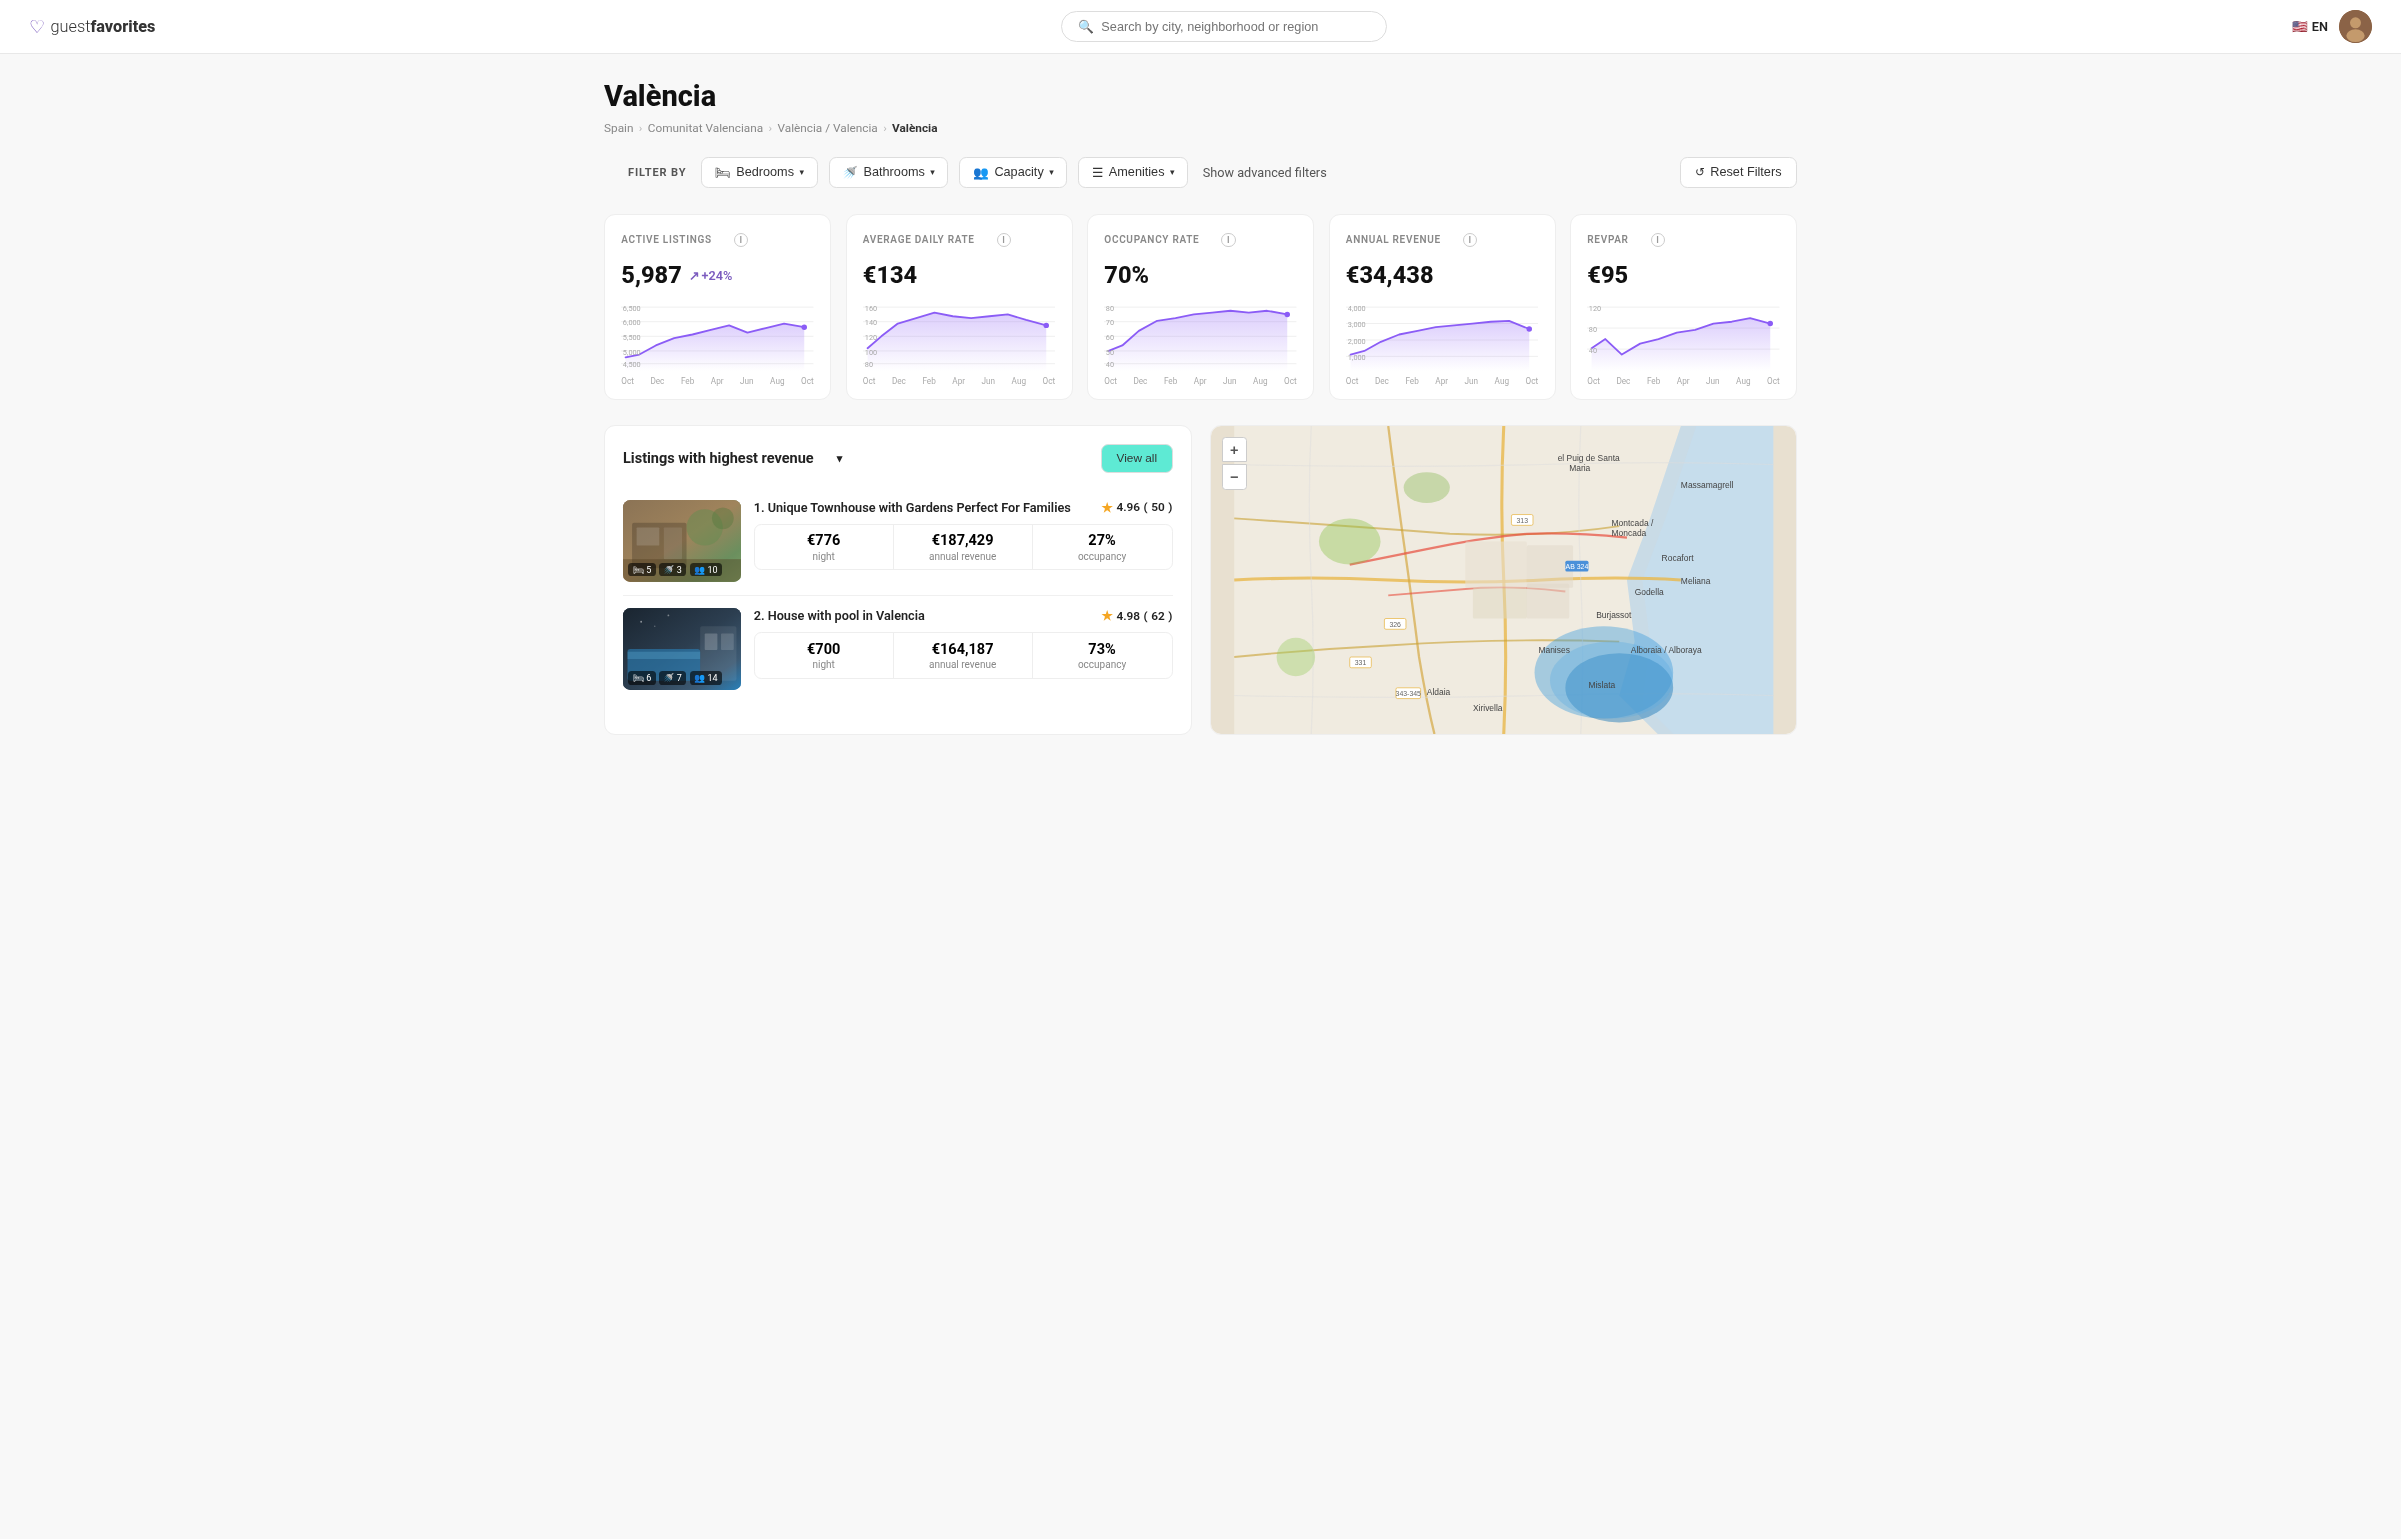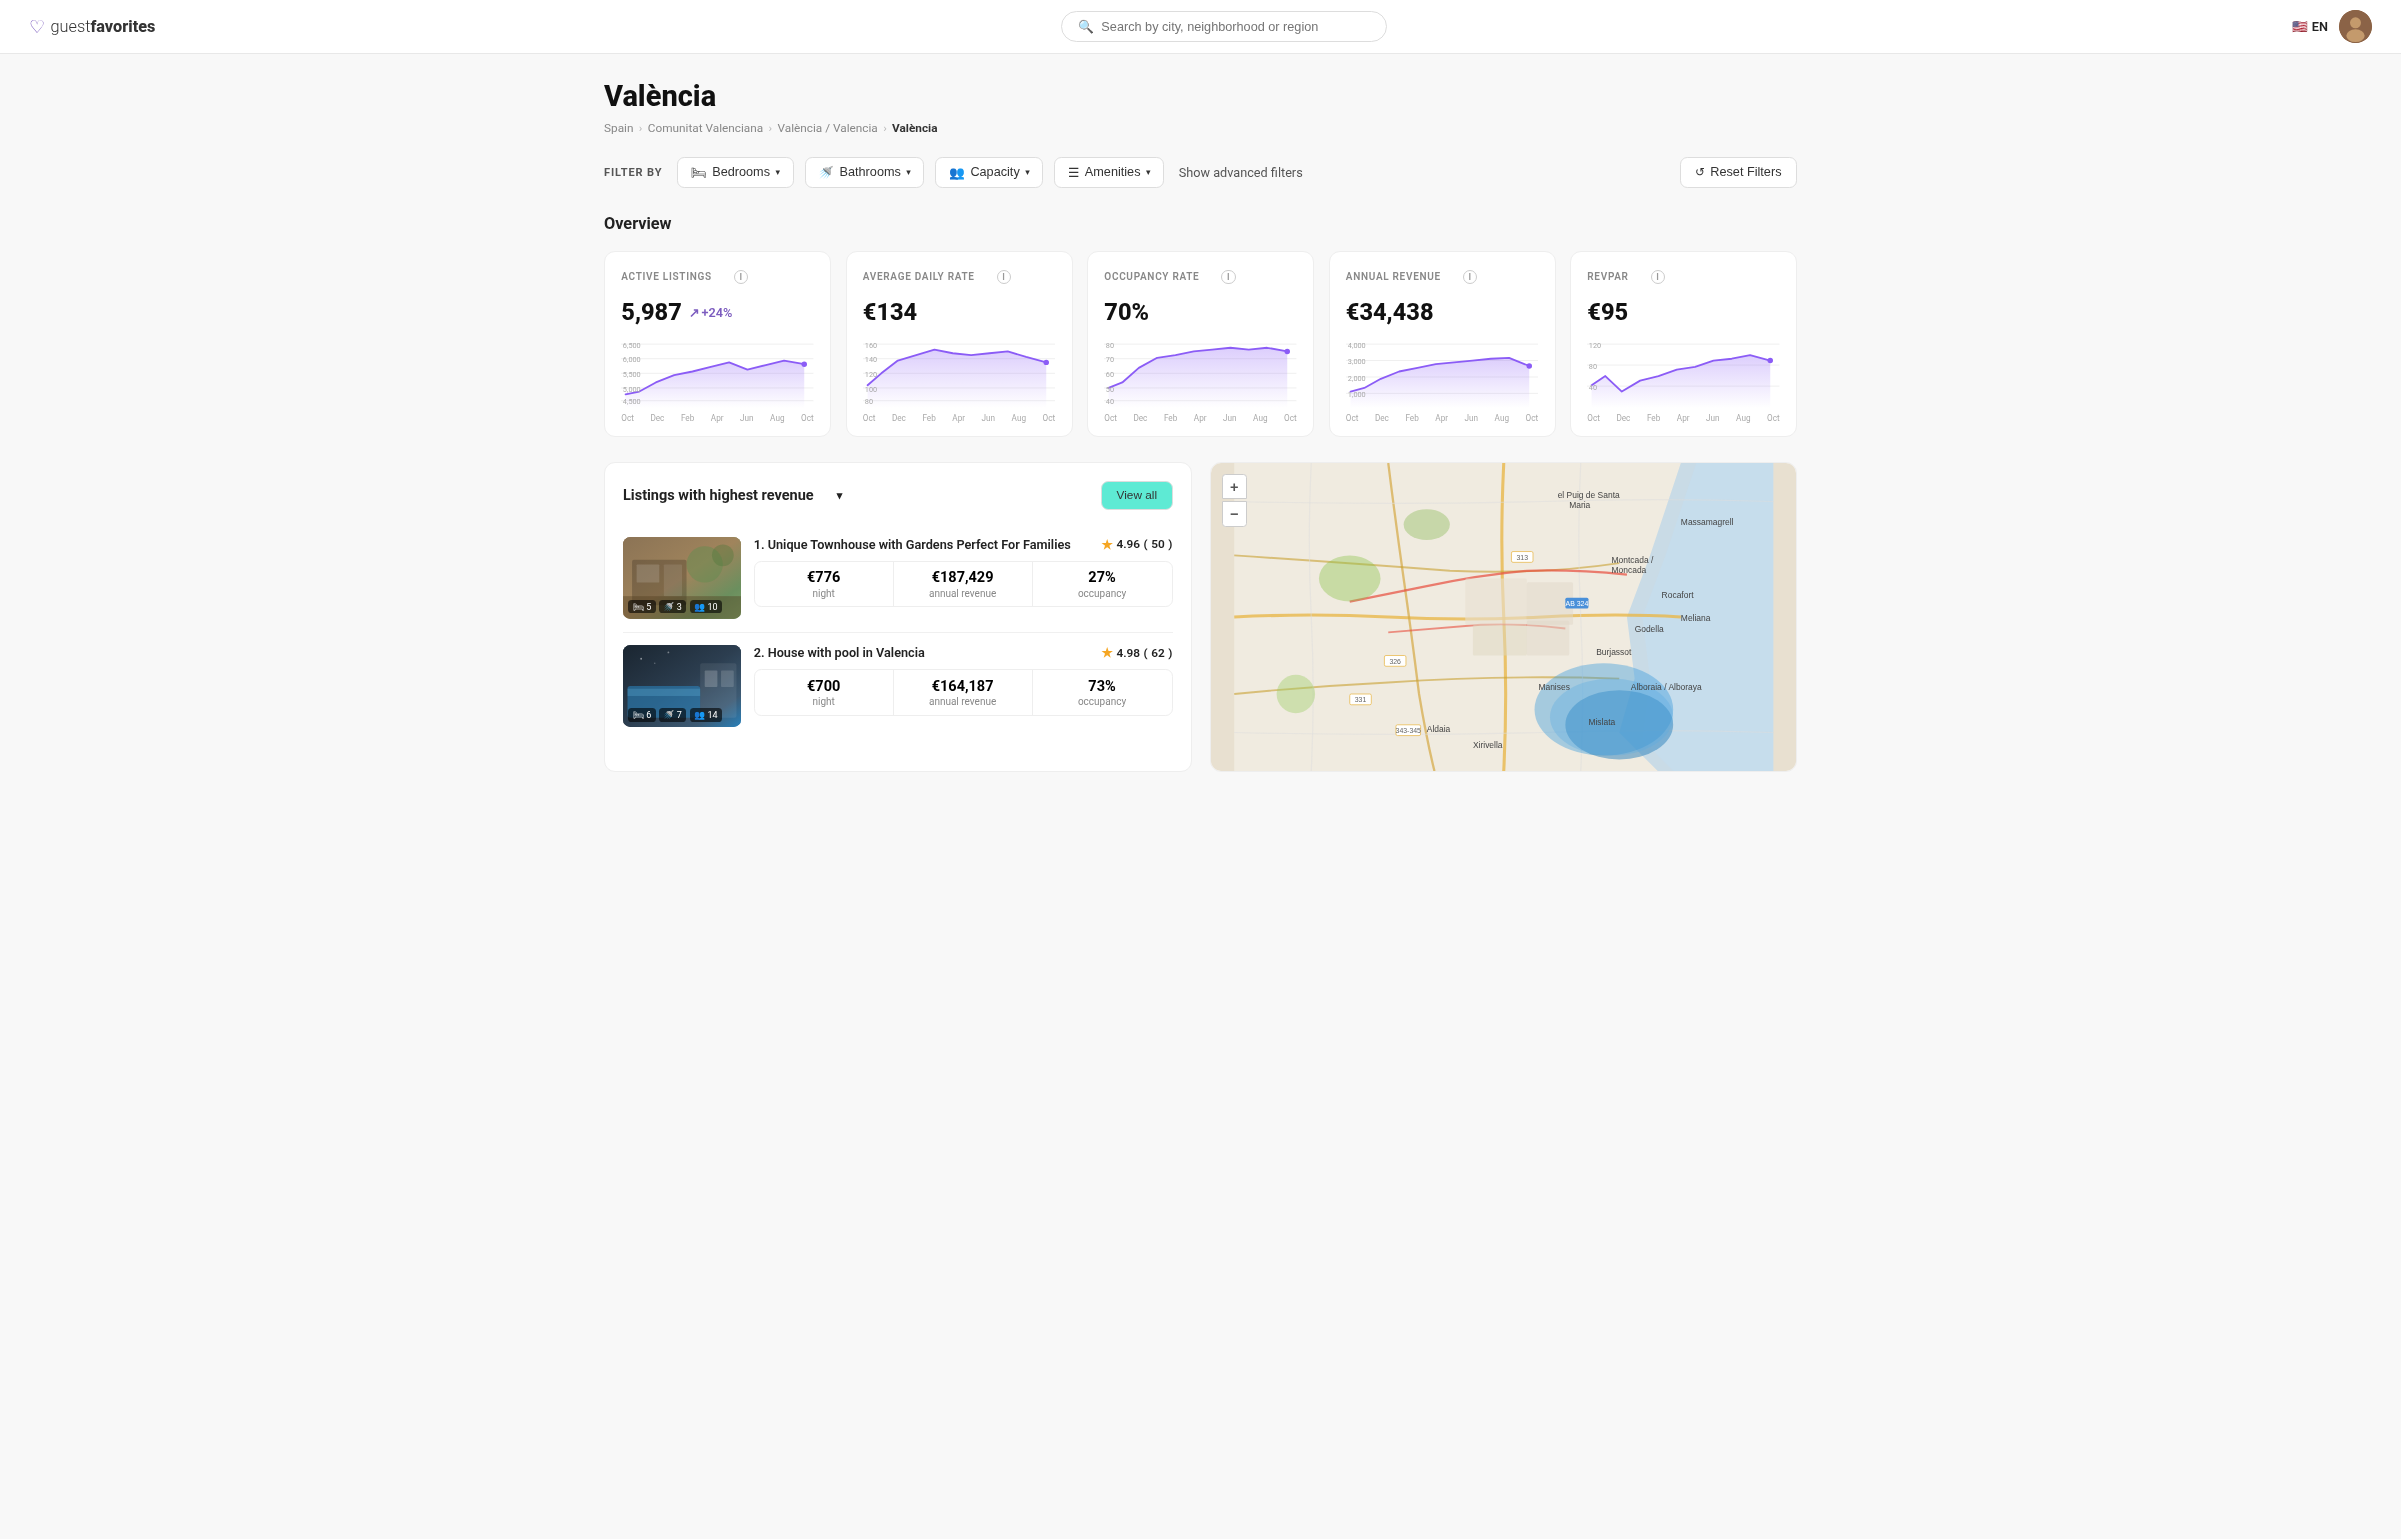--- a/index.html
+++ b/index.html
@@ -17,21 +17,21 @@
     
     .main { padding: 25.4px 29px; max-width: 1251px; margin: 0 auto; }
 
     
     .page-title { font-size: 29px; font-weight: 800; color: #111; margin-bottom: 7.3px; }
     .breadcrumb { display: flex; align-items: center; gap: 5.4px; font-size: 11.8px; color: #888; margin-bottom: 22px; }
     .breadcrumb .sep { color: #bbb; }
     .breadcrumb .active { font-weight: 700; color: #333; }
 
     
-    .filter-bar { display: flex; align-items: center; gap: 11px; margin-bottom: 25.4px; flex-wrap: wrap; }
+    .filter-bar { display: flex; align-items: center; gap: 11px; margin-bottom: 25.4px; flex-wrap: wrap; margin-left: 24px; }
     .filter-label { font-size: 11px; font-weight: 700; color: #555; letter-spacing: 0.9px; margin-right: 3.6px; }
     .filter-btn { display: flex; align-items: center; gap: 5.4px; border: 0.9px solid #ddd; border-radius: 7.3px; padding: 7.3px 12.7px; background: #fff; cursor: pointer; font-size: 12.7px; font-weight: 500; color: #333; }
     .show-advanced { font-size: 12.7px; color: #555; cursor: pointer; margin-left: 3.6px; }
     .reset-btn { margin-left: auto; display: flex; align-items: center; gap: 5.4px; border: 0.9px solid #ddd; border-radius: 7.3px; padding: 7.3px 14.5px; background: #fff; cursor: pointer; font-size: 12.7px; color: #333; }
 
     
     .section-title { font-size: 16.3px; font-weight: 700; color: #222; margin-bottom: 18px; }
     .overview-cards { display: grid; grid-template-columns: repeat(5, 1fr); gap: 14.5px; margin-bottom: 25.4px; }
     .card { background: #fff; border: 0.9px solid #eee; border-radius: 11px; padding: 18px 16.3px 12.7px; }
     .card-label { font-size: 10px; font-weight: 600; color: #888; letter-spacing: 0.7px; text-transform: uppercase; display: flex; align-items: center; gap: 22px; margin-bottom: 14px; }
@@ -153,21 +153,20 @@
 
     <span class="show-advanced">Show advanced filters</span>
 
     <button class="reset-btn">
       <span style="font-size:11.8px;">↺</span>
       <span>Reset Filters</span>
     </button>
   </div>
 
   <div>
-    <h2 class="section-title">Overview</h2>
 
     <div class="overview-cards">
 
       <div class="card">
         <div class="card-label">
           <span>ACTIVE LISTINGS</span>
           <span class="info-icon">i</span>
         </div>
         <div class="card-value">
           <span>5,987</span>

